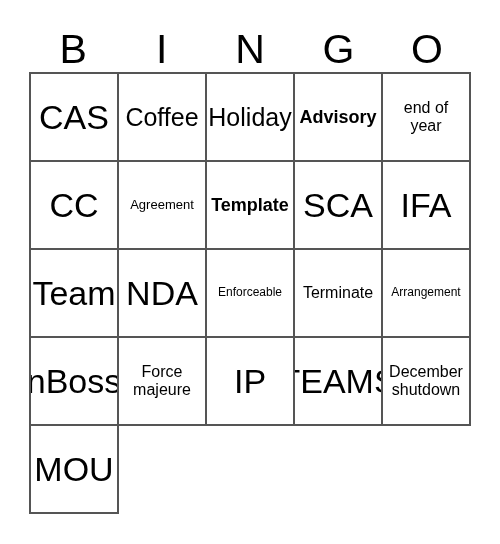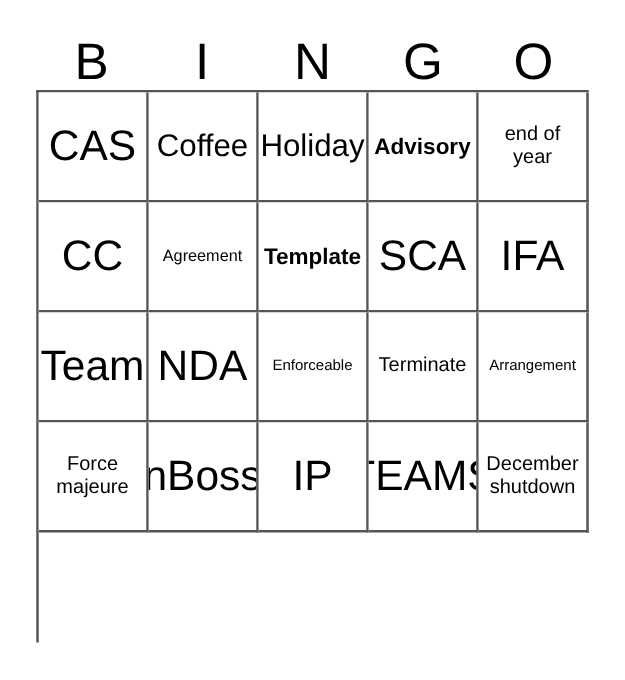--- a/index.html
+++ b/index.html
@@ -142,33 +142,36 @@
     <div class="cell fs-xxs">
         <span class="cell-text">Enforceable</span>
       </div>
 
     <div class="cell fs-xs">
         <span class="cell-text">Terminate</span>
       </div>
     <div class="cell fs-micro">
         <span class="cell-text">Arrangement</span>
       </div>
+    <div class="cell fs-xl">
+        <span class="cell-text">nBoss</span>
+      </div>
     <div class="cell fs-md">
         <span class="cell-text">Force
 majeure</span>
-      </div>
-    <div class="cell fs-xl">
-        <span class="cell-text">nBoss</span>
       </div>
 
     <div class="cell fs-xxl">
         <span class="cell-text">IP</span>
       </div>
     <div class="cell fs-xl">
         <span class="cell-text">TEAMS</span>
       </div>
     <div class="cell fs-xs">
         <span class="cell-text">December
 shutdown</span>
       </div>
+    <div class="cell fs-xxl">
+        <span class="cell-text">MOU</span>
+      </div>
 
   </div>
 </div>
 
 </body></html>

